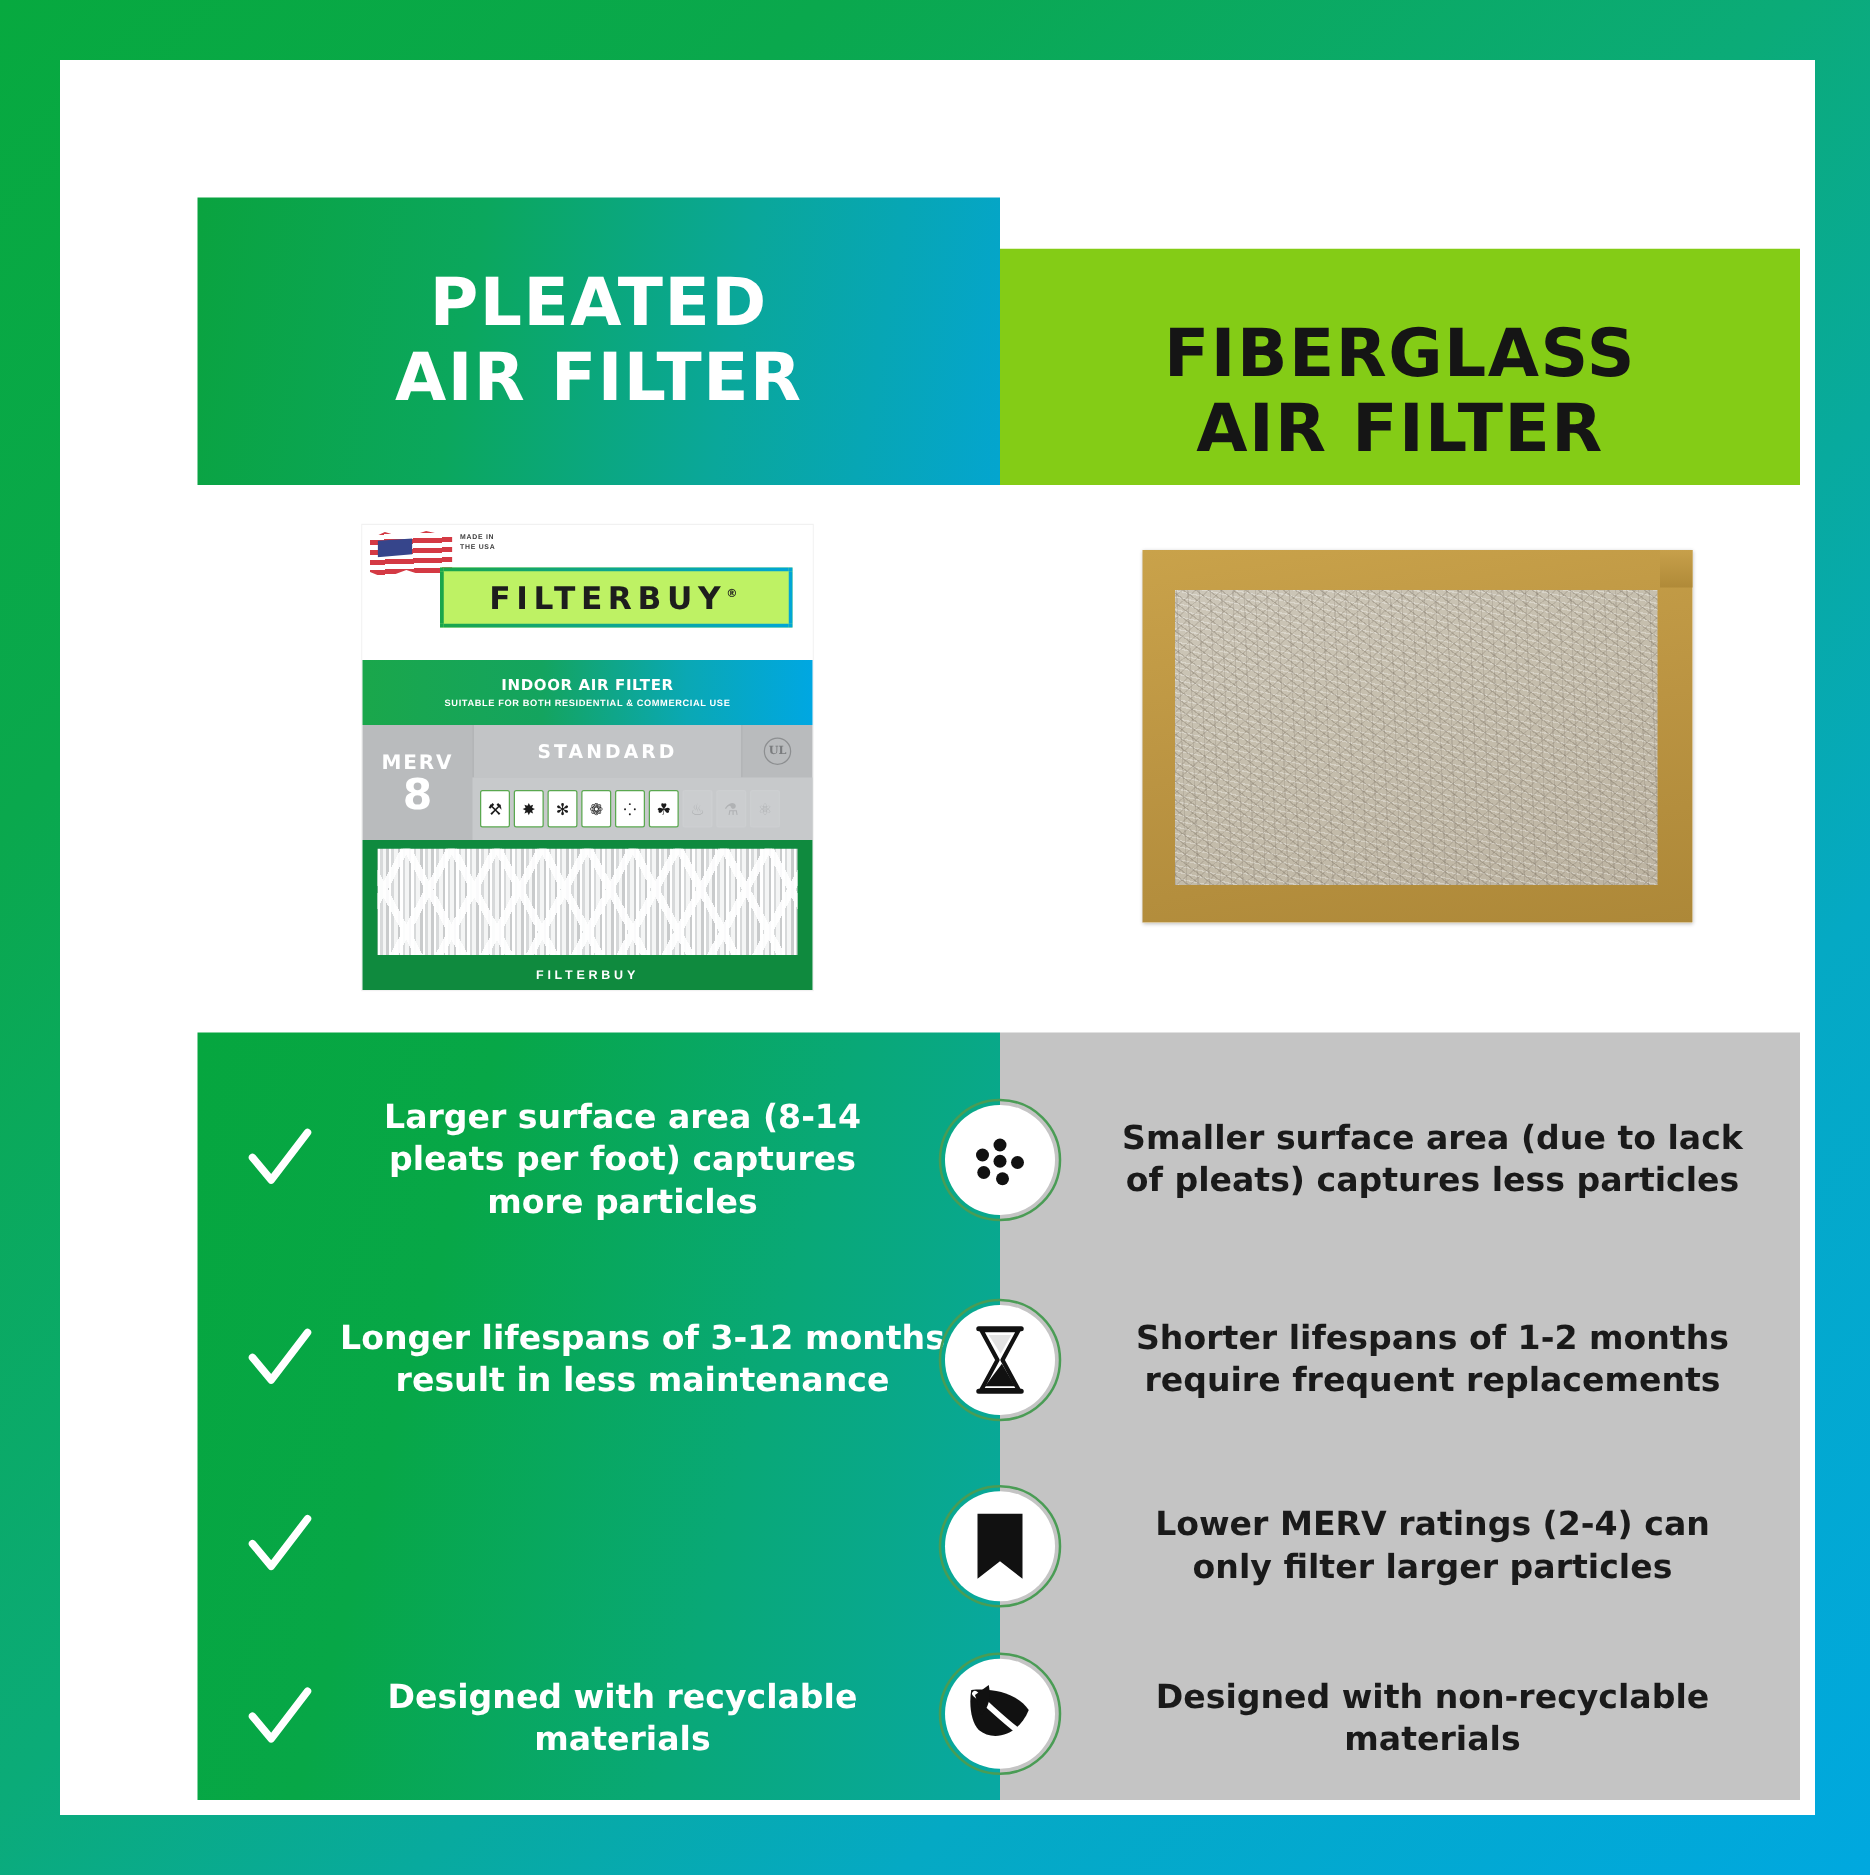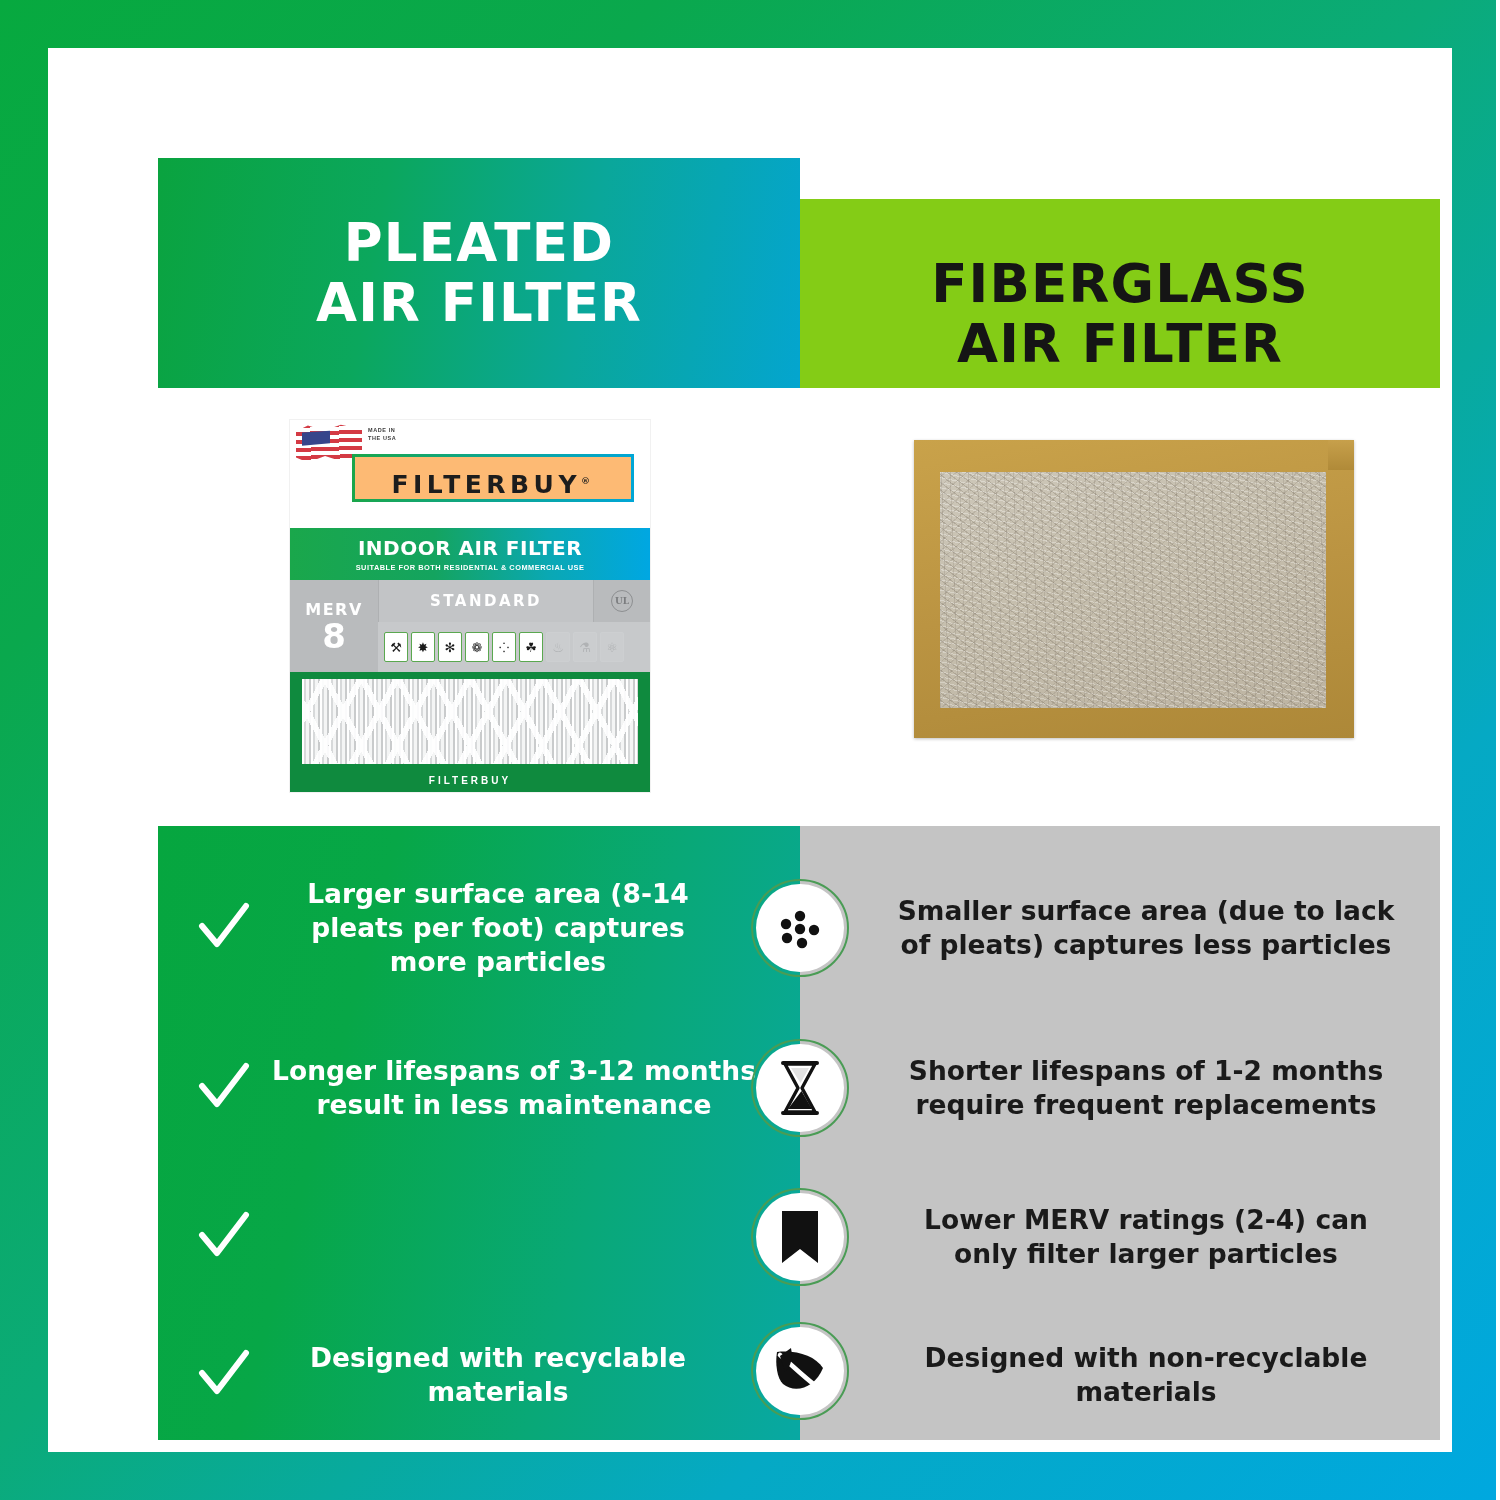--- a/index.html
+++ b/index.html
@@ -57,31 +57,31 @@
     position:absolute; left:6px; top:6px; width:28px; height:18px; background:#2c3c85;
     clip-path:polygon(0% 14%,100% 4%,100% 74%,0% 88%);
   }
   .pf-madein {
     position:absolute; left:78px; top:7px; font-size:5.5px; font-weight:bold; color:#3b3b3b;
     letter-spacing:.6px; line-height:1.45;
   }
   .pf-logobox {
     position:absolute; left:62px; top:34px; right:16px; height:48px;
     border:3px solid; border-image:linear-gradient(90deg,#1aa64b,#00a6d6) 1;
-    background:#fdba74; display:flex; align-items:flex-end; justify-content:center;
+    background:#bef264; display:flex; align-items:center; justify-content:center;
   }
   .pf-logotext { font-size:25px; font-weight:bold; letter-spacing:4.5px; color:#1d1d1d;
                  font-family:"DejaVu Sans", sans-serif; }
   .pf-logotext sup { font-size:9px; vertical-align:super; }
   .pf-band {
     position:absolute; left:0; top:108px; width:100%; height:52px;
     background:linear-gradient(90deg,#1aa74b 0%,#14a45f 40%,#0aa8b4 72%,#00a7e2 100%);
     display:flex; flex-direction:column; align-items:center; justify-content:center;
   }
-  .pf-band-main { color:#fff; font-size:20px; font-weight:bold; letter-spacing:.5px;
+  .pf-band-main { color:#fff; font-size:12px; font-weight:bold; letter-spacing:.5px;
                   font-family:"DejaVu Sans", sans-serif; }
   .pf-band-sub { color:#fff; font-size:7.4px; font-weight:bold; letter-spacing:.5px; margin-top:3px; }
   .pf-grey { position:absolute; left:0; top:160px; width:100%; height:92px; background:#b9bbbd; }
   .pf-merv {
     position:absolute; left:0; top:0; width:88px; height:92px; color:#fff;
     display:flex; flex-direction:column; align-items:center; justify-content:center;
   }
   .pf-merv-label { font-size:16px; font-weight:bold; letter-spacing:1.5px;
                    font-family:"DejaVu Sans", sans-serif; }
   .pf-merv-num { font-size:34px; font-weight:bold; line-height:1;

